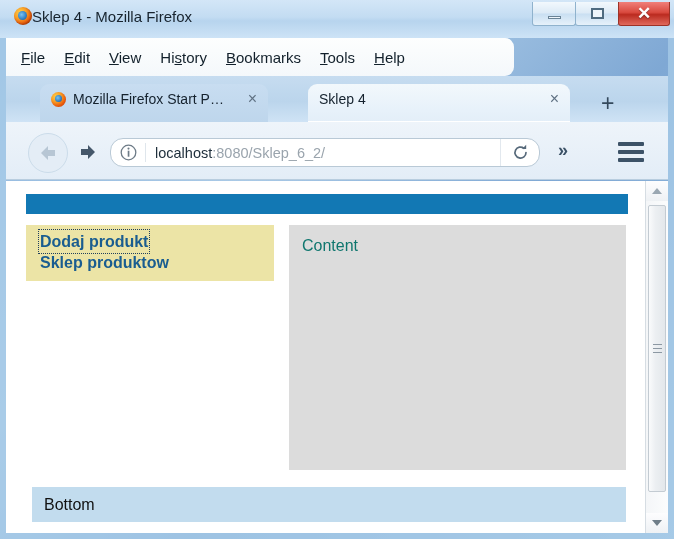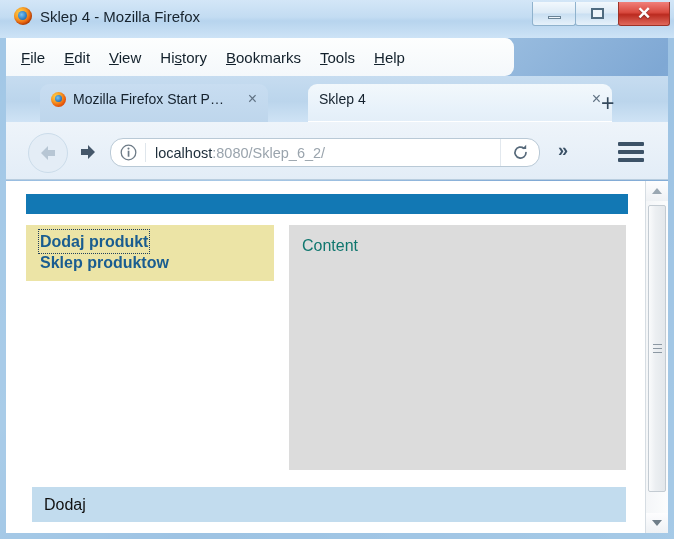--- a/index.html
+++ b/index.html
@@ -36,21 +36,21 @@
   .titlebar {
     position: absolute;
     left: 0; top: 0;
     width: 674px; height: 38px;
     background: linear-gradient(to bottom, #d3e6f7 0%, #c3dcf2 45%, #b7d4ee 55%, #cde3f6 100%);
     box-sizing: border-box;
   }
   .title-left {
     position: absolute;
     left: 14px; top: 7px;
-    display: flex; align-items: center; gap: 8px;
+    display: flex; align-items: center; 
   }
   .ff-logo {
     width: 18px; height: 18px;
     border-radius: 50%;
     background: radial-gradient(circle at 35% 32%, #ffd34d 0%, #f89a23 38%, #e8590c 66%, #b23b06 100%);
     position: relative;
     box-shadow: inset -1px -1px 2px rgba(0,0,0,0.25);
   }
   .ff-logo::after {
     content: "";
@@ -150,21 +150,21 @@
     border-radius: 9px 9px 0 0;
     white-space: nowrap;
   }
   .tab.inactive {
     left: 34px;
     width: 228px;
     background: linear-gradient(to bottom, #c8ddf1 0%, #bed6ec 100%);
   }
   .tab.active {
     left: 302px;
-    width: 304px;
+    width: 262px;
     background: linear-gradient(to bottom, #f2f8fc 0%, #e7f1fa 70%, #e3eef8 100%);
     box-shadow: 0 -1px 0 #ffffff inset;
   }
   .tab-fav {
     width: 15px; height: 15px; border-radius: 50%;
     background: radial-gradient(circle at 35% 32%, #ffd34d 0%, #f89a23 38%, #e8590c 66%, #b23b06 100%);
     position: relative; flex: none;
   }
   .tab-fav::after {
     content: "";
@@ -443,21 +443,21 @@
     <div class="page-sidebar">
       <a class="side-link focused" href="#">Dodaj produkt</a><br>
       <a class="side-link" href="#">Sklep produktow</a>
     </div>
 
     <div class="page-content">
       <div class="content-text">Content</div>
     </div>
 
     <div class="page-bottom">
-      <div class="bottom-text">Dodaj</div>
+      <div class="bottom-text">Bottom</div>
     </div>
 
   </div>
 
   <div class="scrollbar">
     <div class="sb-btn up">
       <div class="sb-arrow up"></div>
     </div>
     <div class="sb-thumb">
       <div class="sb-grip">

